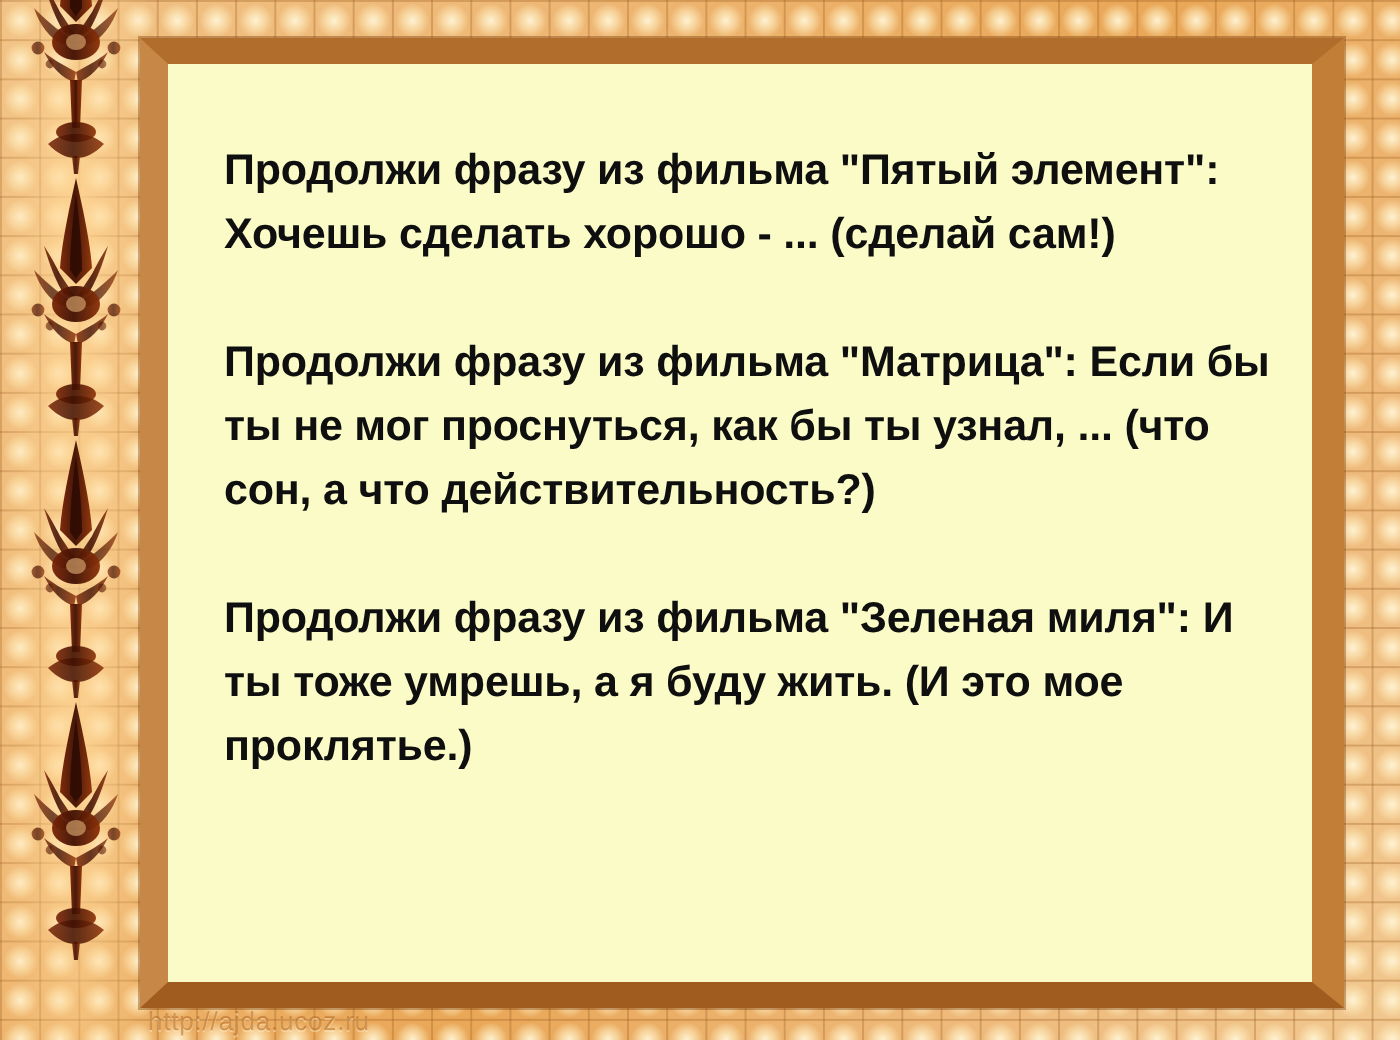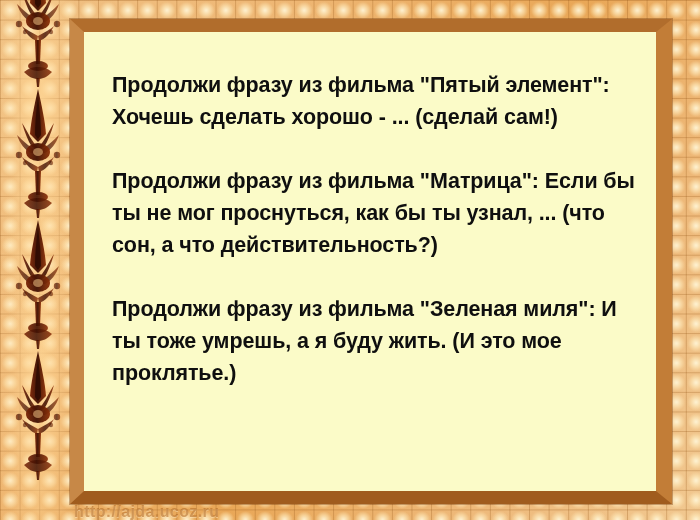--- a/index.html
+++ b/index.html
@@ -123,22 +123,22 @@
     white-space: pre-line;
   }
   .paragraph:last-child { margin-bottom: 0; }
 
   
   #watermark {
     position: absolute;
     left: 74px;
     top: 503px;
     font-family: "Liberation Sans", sans-serif;
-    font-size: 16px;
-    font-weight: bold;
+    font-size: 13px;
+    font-weight: normal;
     letter-spacing: 0.4px;
     color: rgba(176,104,34,0.55);
     text-shadow: 0 1px 0 rgba(255,235,195,0.45);
     white-space: nowrap;
   }
 </style>
 </head>
 <body>
 
 <div id="page">

